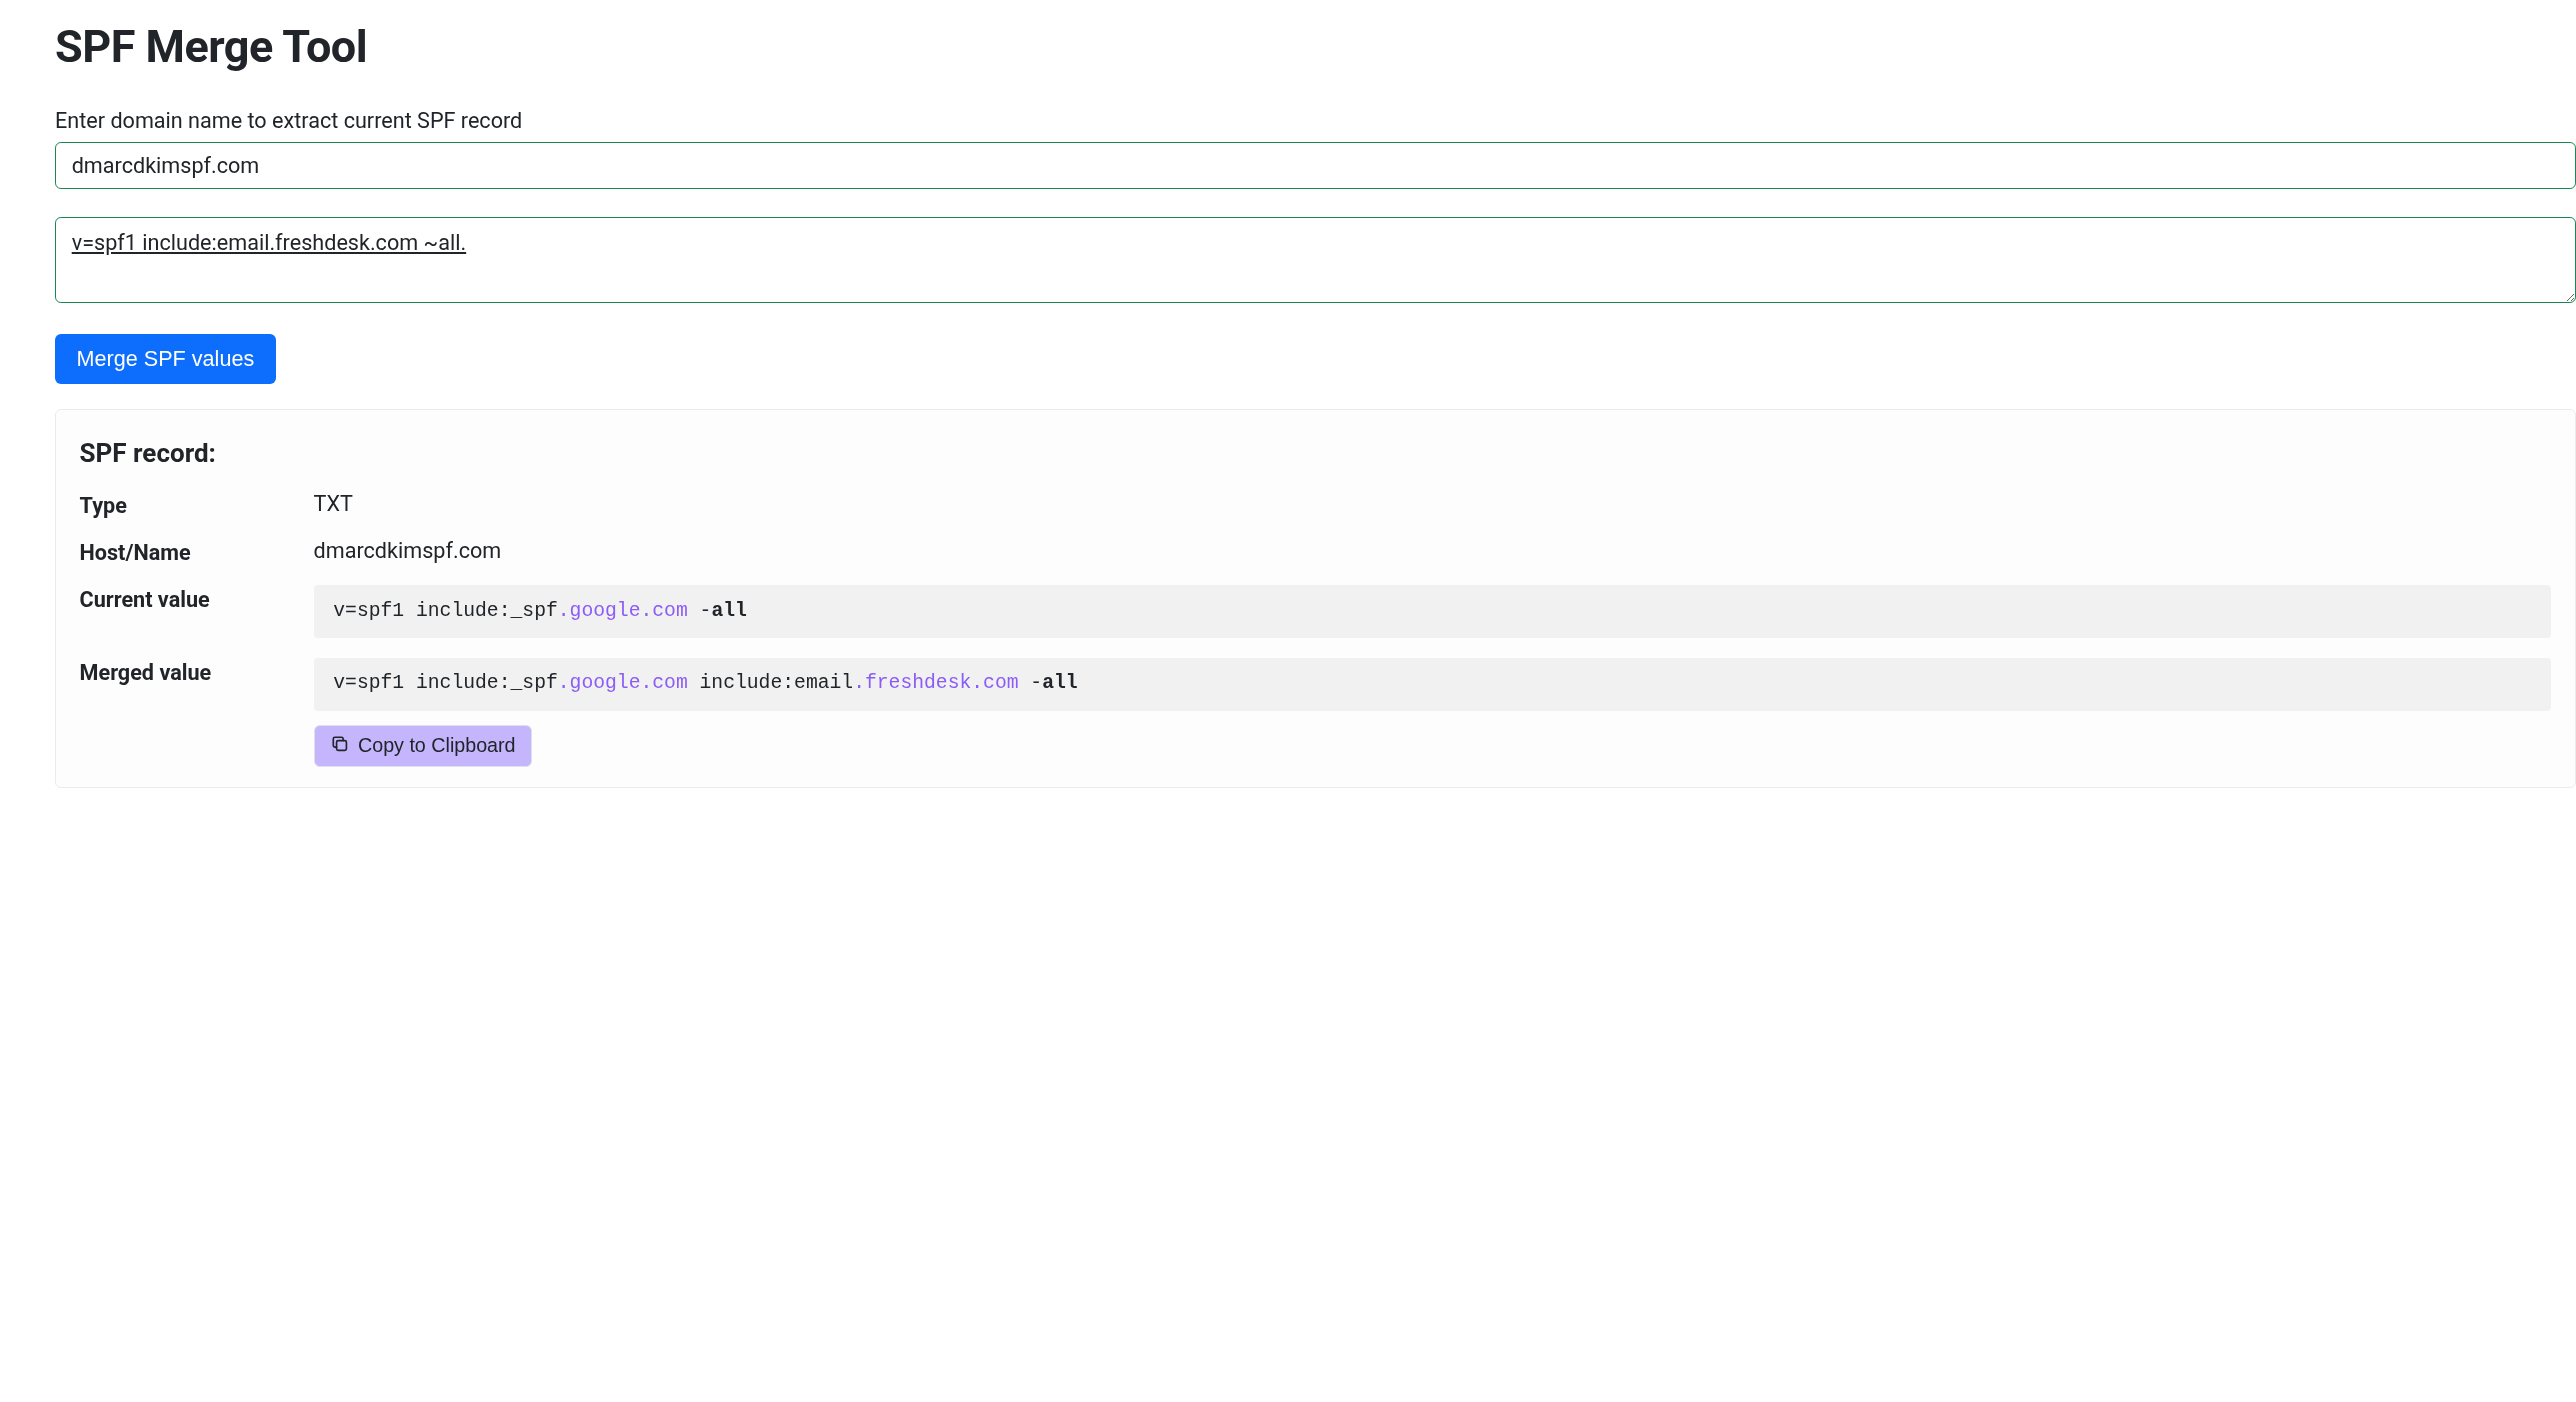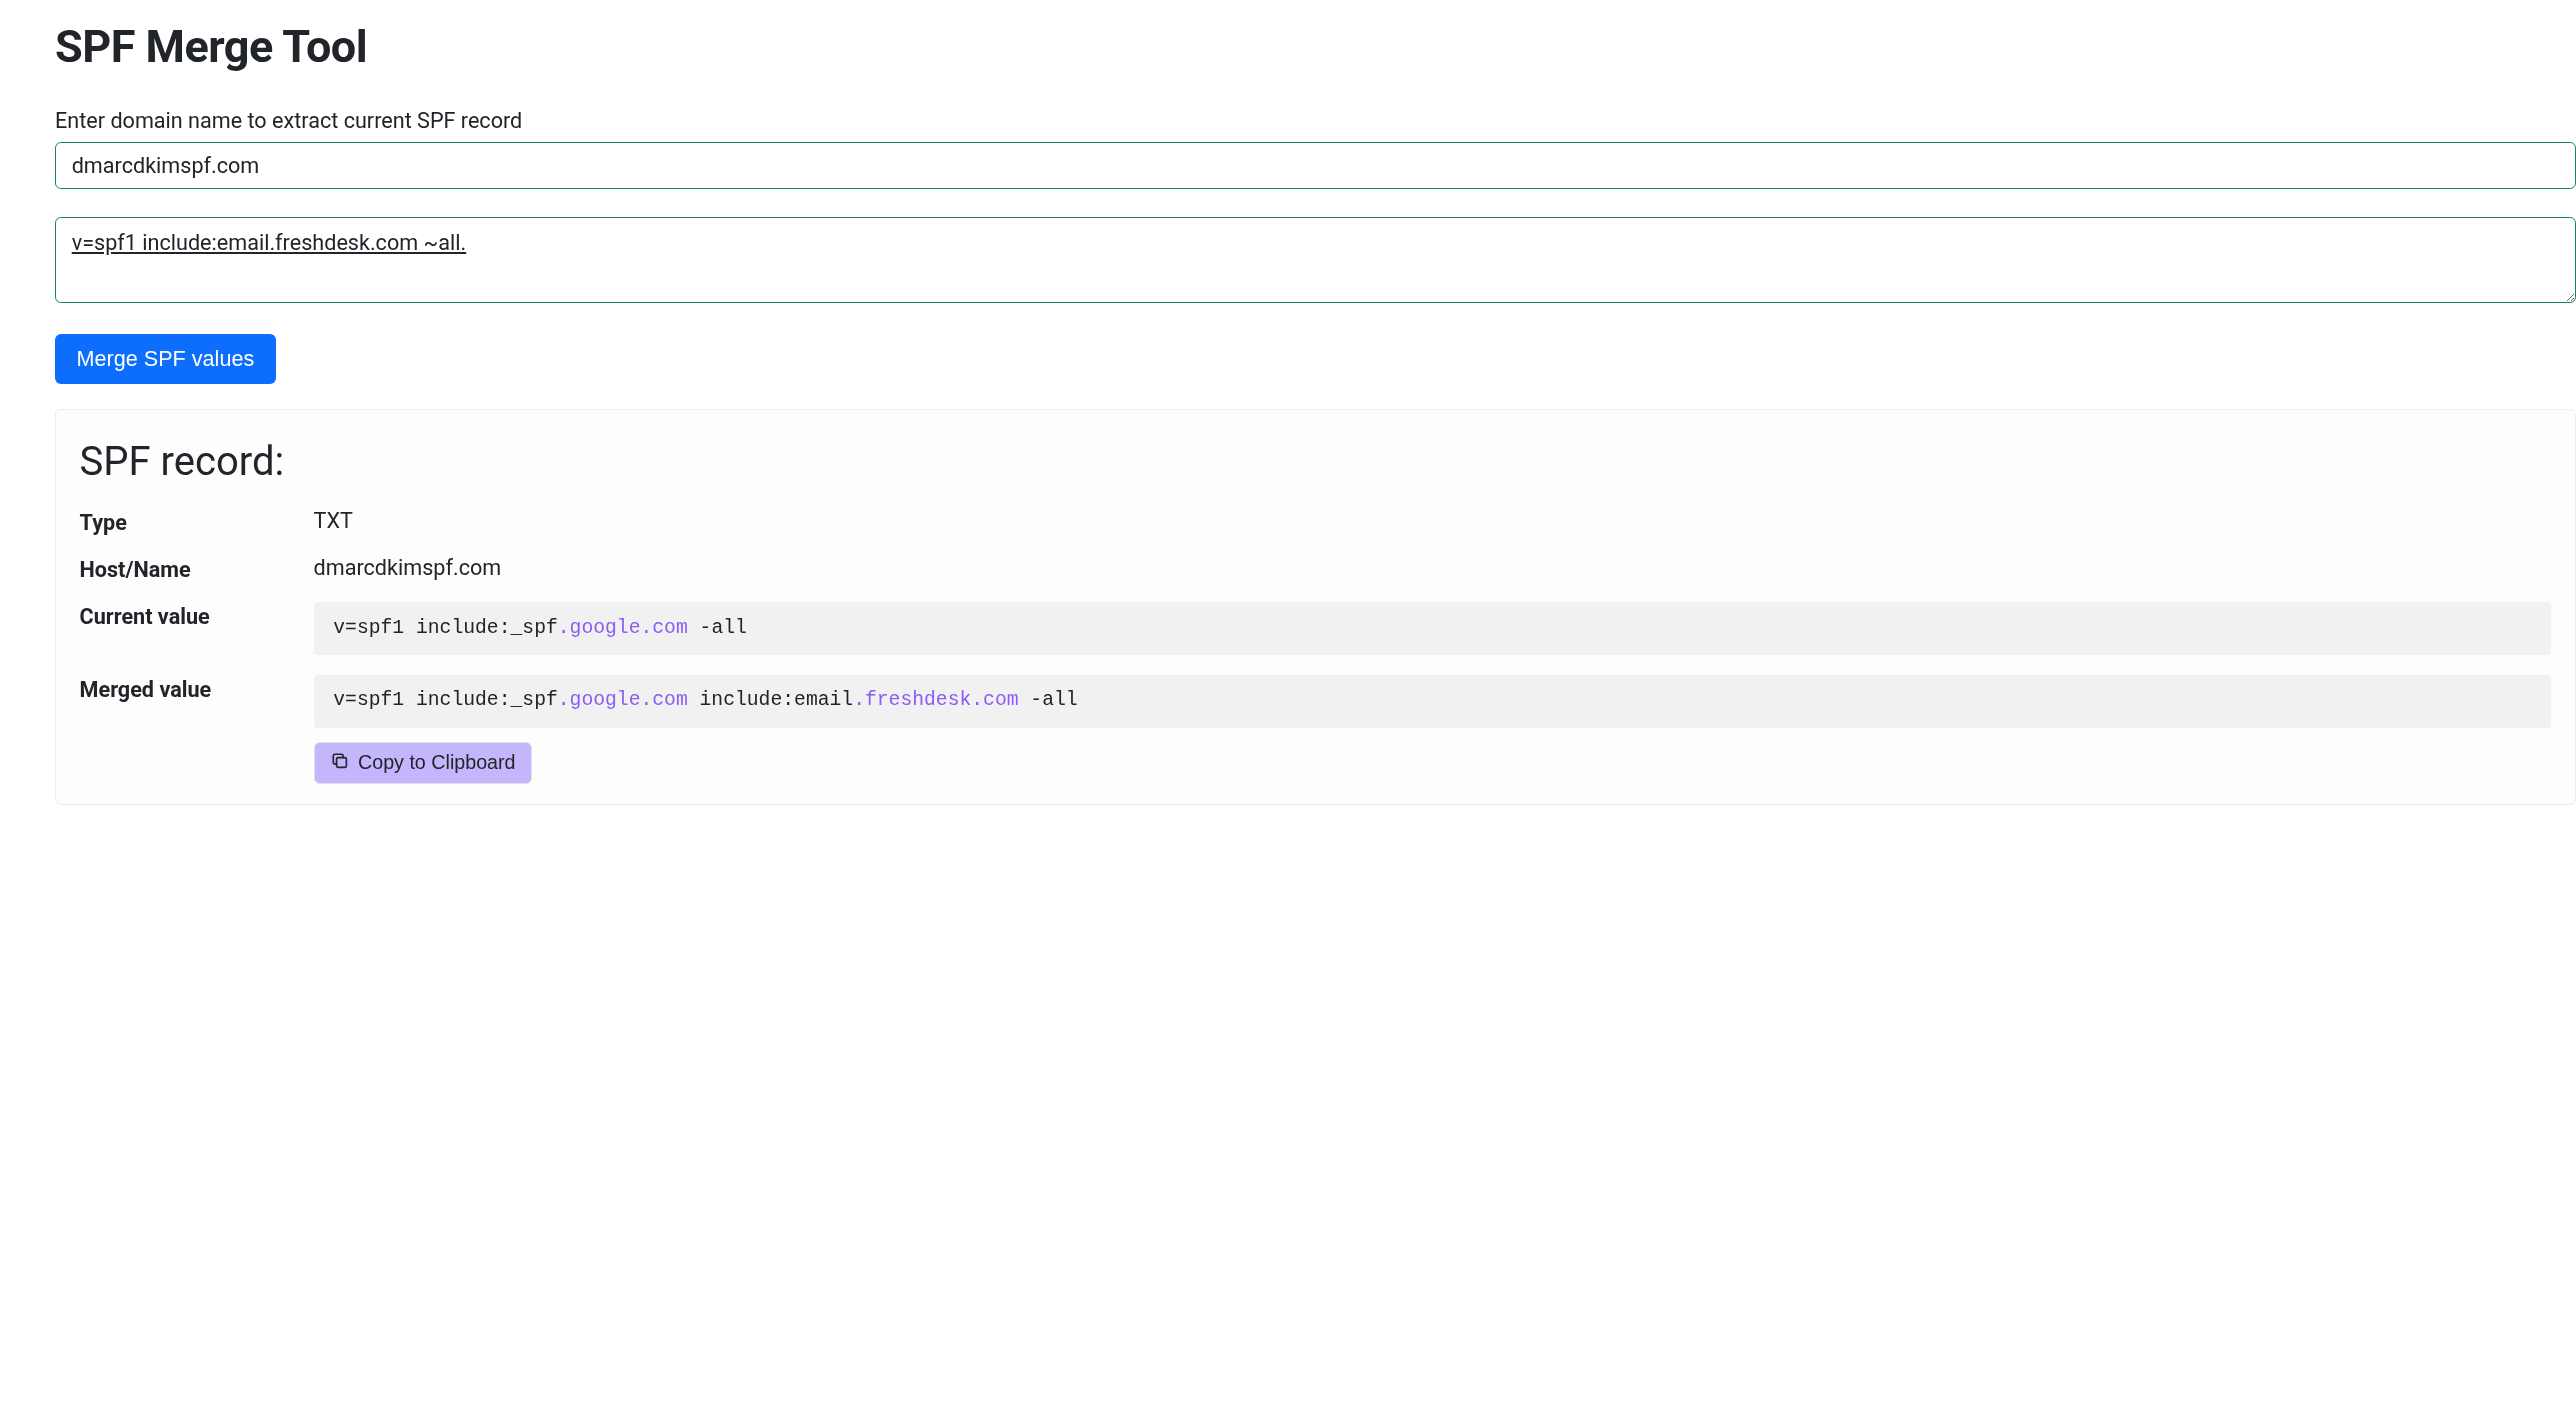--- a/index.html
+++ b/index.html
@@ -64,22 +64,22 @@
     cursor: pointer;
   }
   .card {
     margin-top: 25.6px;
     border: 1px solid #e9ecef;
     border-radius: 5.9px;
     background: #fdfdfd;
     padding: 27.5px 23.6px 19.7px 23.6px;
   }
   .card-title {
-    font-size: 40px;
-    font-weight: 400;
+    font-size: 26px;
+    font-weight: 700;
     margin: 0 0 23.6px 0;
   }
   .row {
     display: flex;
     align-items: flex-start;
     margin-bottom: 19.7px;
   }
   .row:last-child { margin-bottom: 0; }
   .row-label {
     flex: 0 0 234px;
@@ -97,21 +97,21 @@
     border-radius: 3.9px;
     padding: 13.8px 19.7px;
     font-family: "SFMono-Regular", Consolas, "Liberation Mono", Menlo, monospace;
     font-size: 19.7px;
     line-height: 1.3;
     white-space: pre-wrap;
     word-break: break-all;
   }
   .code-t1 { color: #212529; }
   .code-t2 { color: #8b5cf6; text-align: right; } 
-  .code-t3 { color: #212529; font-weight: 400; } 
+  .code-t3 { color: #212529; font-weight: 700; } 
   .copy-btn {
     display: inline-flex;
     align-items: center;
     gap: 8px;
     margin-top: 13.8px;
     background: #c4b5fd;
     border: 1px solid #dee2e6;
     border-radius: 5.9px;
     padding: 7.9px 15.7px;
     font-size: 19.7px;

